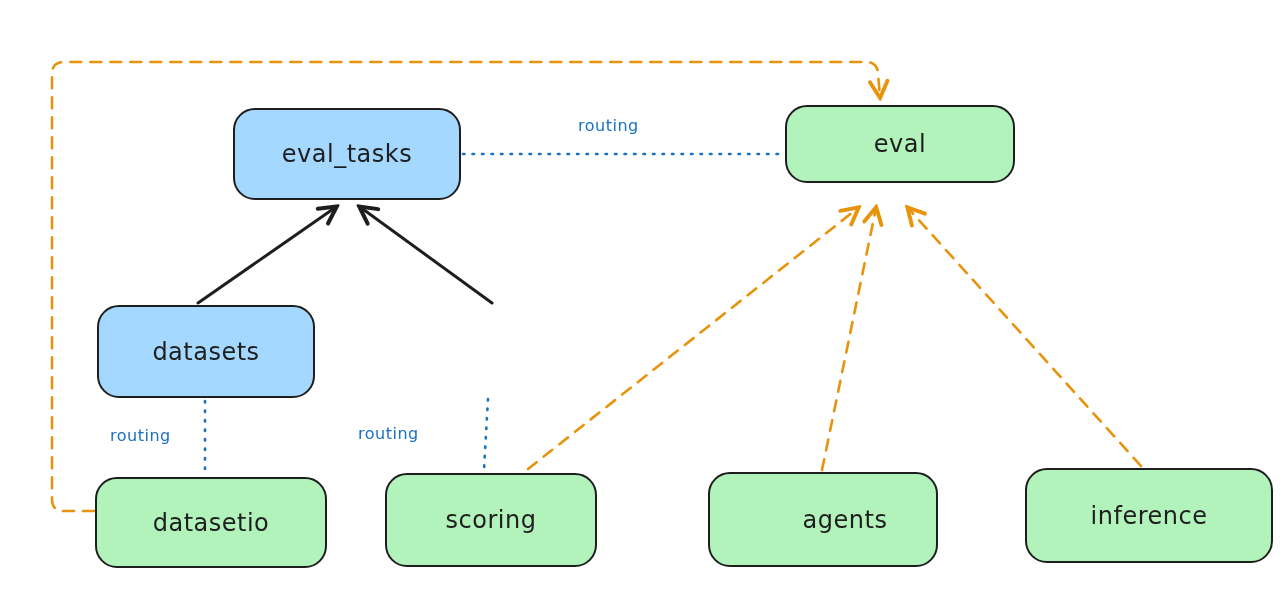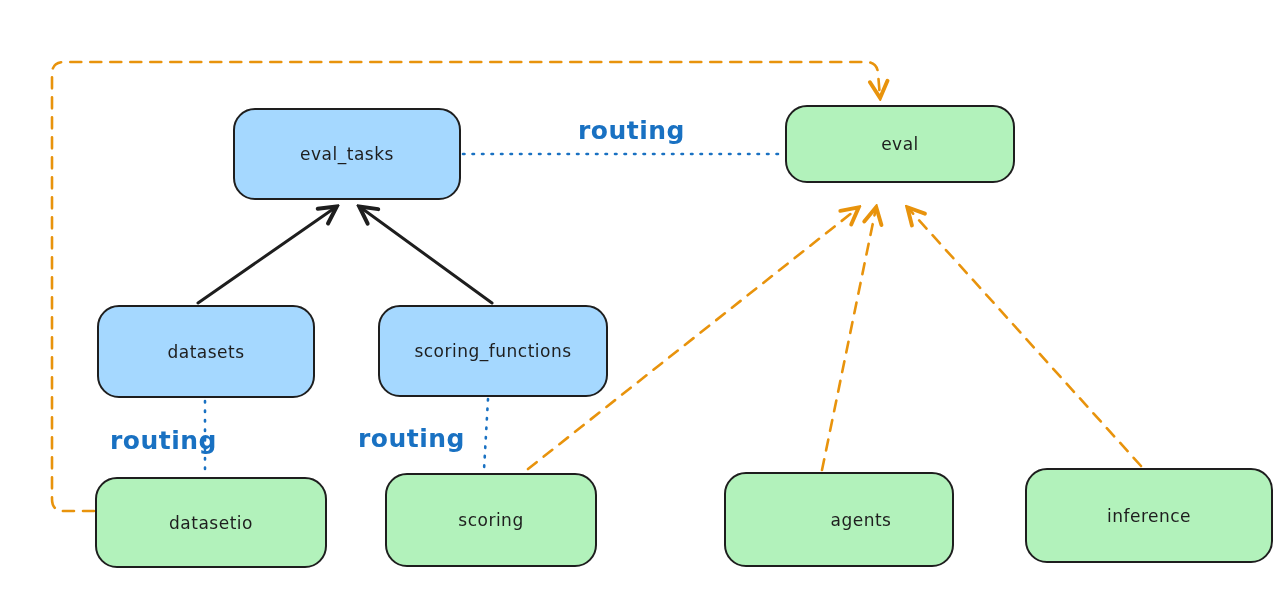--- a/index.html
+++ b/index.html
@@ -12,26 +12,26 @@
   }
   html,body{margin:0;padding:0;background:var(--bg);}
   .canvas{
     position:relative;width:1280px;height:596px;background:var(--bg);
     font-family:"DejaVu Sans",sans-serif;overflow:hidden;
   }
   .edges{position:absolute;left:0;top:0;width:1280px;height:596px;}
   .node{
     position:absolute;display:flex;align-items:center;justify-content:center;
     border:2.5px solid var(--stroke);border-radius:22px;
-    font-size:17px;color:var(--stroke);letter-spacing:.5px;box-sizing:border-box;
+    font-size:24px;color:var(--stroke);letter-spacing:.5px;box-sizing:border-box;
   }
   .node.api{background:var(--api-fill);}
   .node.provider{background:var(--prov-fill);}
   .routing-label{
-    position:absolute;color:var(--blue);font-size:25px;font-weight:700;letter-spacing:.5px;
+    position:absolute;color:var(--blue);font-size:16px;font-weight:400;letter-spacing:.5px;
   }
   .edge-black{stroke:var(--stroke);stroke-width:3;fill:none;stroke-linecap:round;}
   .edge-blue-dotted{stroke:var(--blue);stroke-width:2.6;fill:none;stroke-linecap:round;stroke-dasharray:1.5 8;}
   .edge-orange-dashed{stroke:var(--orange);stroke-width:2.6;fill:none;stroke-linecap:round;stroke-dasharray:11 9;}
 </style>
 </head>
 <body>
 
 <div class="canvas">
 
@@ -63,33 +63,30 @@
   </div>
 
   <div class="node provider" style="left:785px;top:105px;width:230px;height:78px;">
     <span>eval</span>
   </div>
 
   <div class="node api" style="left:97px;top:305px;width:218px;height:93px;">
     <span>datasets</span>
   </div>
 
-  <div class="node api" style="left:378px;top:305px;width:230px;height:92px;">
-    <span>scoring_functions</span>
-  </div>
 
   <div class="node provider" style="left:95px;top:477px;width:232px;height:91px;">
     <span>datasetio</span>
   </div>
 
   <div class="node provider" style="left:385px;top:473px;width:212px;height:94px;">
     <span>scoring</span>
   </div>
 
-  <div class="node provider" style="left:724px;top:472px;width:230px;height:95px;padding-left:44px;">
+  <div class="node provider" style="left:708px;top:472px;width:230px;height:95px;padding-left:44px;">
     <span>agents</span>
   </div>
 
   <div class="node provider" style="left:1025px;top:468px;width:248px;height:95px;">
     <span>inference</span>
   </div>
 
   <div class="routing-label" style="left:578px;top:116px;">routing</div>
 
   <div class="routing-label" style="left:110px;top:426px;">routing</div>

